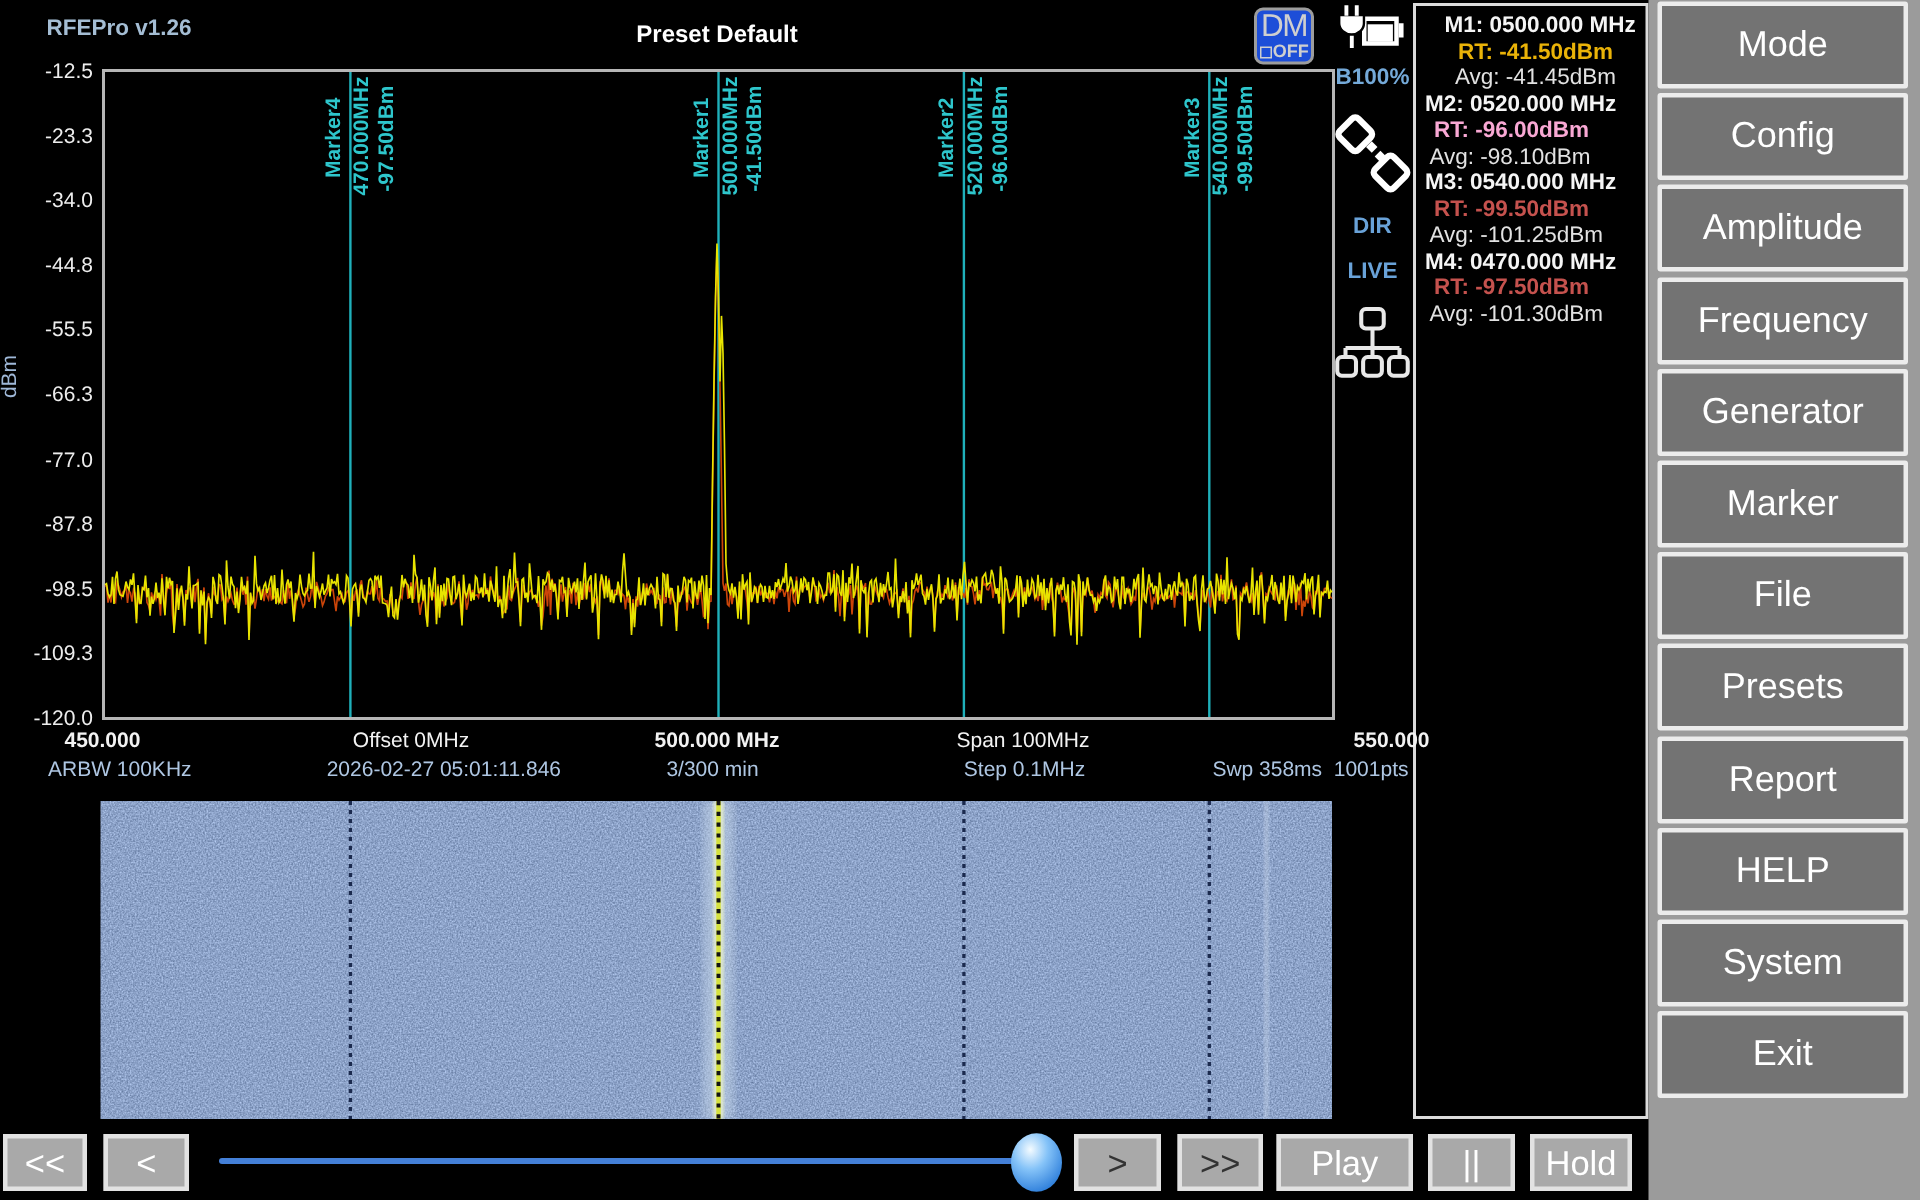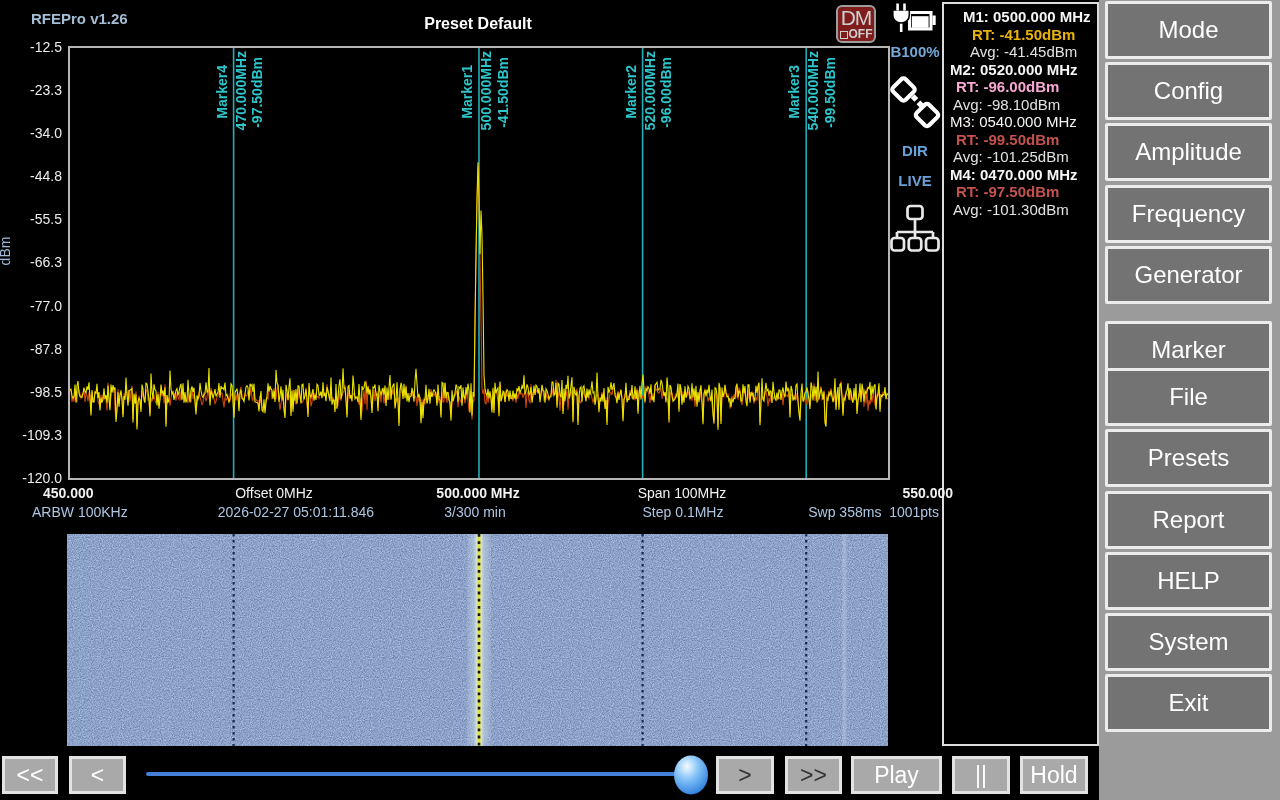--- a/index.html
+++ b/index.html
@@ -13,30 +13,30 @@
 .r1{position:absolute;top:486px;height:15px;line-height:15px;color:#f2f2f2;font-size:14px}
 .r2{position:absolute;top:505px;height:15px;line-height:15px;color:#aec6e2;font-size:14px}
 </style></head><body>
 
 <div class="abs" style="left:1099px;top:0;width:181px;height:800px;background:#9b9b9b"></div>
 <div class="btn" style="top:1px">Mode</div>
 <div class="btn" style="top:62px">Config</div>
 <div class="btn" style="top:123px">Amplitude</div>
 <div class="btn" style="top:185px">Frequency</div>
 <div class="btn" style="top:246px">Generator</div>
-<div class="btn" style="top:321px">Marker</div>
+<div class="btn" style="top:307px">Marker</div>
 <div class="btn" style="top:368px">File</div>
 <div class="btn" style="top:429px">Presets</div>
 <div class="btn" style="top:491px">Report</div>
 <div class="btn" style="top:552px">HELP</div>
 <div class="btn" style="top:613px">System</div>
 <div class="btn" style="top:674px">Exit</div>
 <div class="abs" style="left:31px;top:10px;font-size:15px;font-weight:bold;color:#a4bdd4">RFEPro v1.26</div>
 <div class="abs" style="left:378px;top:15px;width:200px;text-align:center;font-size:16px;font-weight:bold;color:#fff">Preset Default</div>
-<div class="abs" style="left:836px;top:5px;width:40px;height:38px;background:#7f1d1d;border:2px solid #9d9d9d;border-radius:6px;color:#cfcfcf;overflow:hidden">
+<div class="abs" style="left:836px;top:5px;width:40px;height:38px;background:#1d4ed8;border:2px solid #9d9d9d;border-radius:6px;color:#cfcfcf;overflow:hidden">
 <div style="text-align:center;font-size:21px;font-weight:normal;line-height:20px;margin-top:1px;letter-spacing:-1px">DM</div>
 <div style="display:flex;align-items:center;justify-content:center;font-size:12px;font-weight:bold;line-height:13px"><span style="display:inline-block;width:8px;height:8px;border:1.5px solid #cfcfcf;margin-right:1px"></span>OFF</div>
 </div>
 <svg class="abs" style="left:891px;top:2px" width="46" height="34" viewBox="0 0 46 34">
 <rect x="18.5" y="10.5" width="21.5" height="16.5" fill="none" stroke="#fff" stroke-width="3"></rect>
 <rect x="20.8" y="14.2" width="16.8" height="11.6" fill="#fff"></rect>
 <rect x="41.5" y="13.5" width="3.2" height="9.5" fill="#fff"></rect>
 <rect x="8.9" y="16" width="2.6" height="14" fill="#fff"></rect>
 <path d="M1.8 8 h16.5 v5.5 a8.2 7.5 0 0 1 -16.5 0 z" fill="#fff" stroke="#000" stroke-width="1.6"></path>
 <rect x="5.3" y="1.5" width="2.6" height="7" fill="#fff"></rect>
@@ -62,21 +62,21 @@
 <rect x="36" y="34" width="12.5" height="12.5" rx="3"></rect>
 </g>
   </svg>
 <div class="abs" style="left:942px;top:2px;width:157px;height:744px;background:#000;border:2px solid #dcdcdc;font-size:15px;line-height:17.5px;padding-top:4px">
     <div style="padding-left:19px;color:#f5f5f5;font-weight:bold">M1: 0500.000 MHz</div>
     <div style="padding-left:28px;color:#eab308;font-weight:bold">RT: -41.50dBm</div>
     <div style="padding-left:26px;color:#e2e2e2;font-weight:normal">Avg: -41.45dBm</div>
     <div style="padding-left:6px;color:#f5f5f5;font-weight:bold">M2: 0520.000 MHz</div>
     <div style="padding-left:12px;color:#f9a8d4;font-weight:bold">RT: -96.00dBm</div>
     <div style="padding-left:9px;color:#e2e2e2;font-weight:normal">Avg: -98.10dBm</div>
-    <div style="padding-left:6px;color:#f5f5f5;font-weight:normal">M3: 0540.000 MHz</div>
+    <div style="padding-left:6px;color:#f5f5f5;font-weight:bold">M3: 0540.000 MHz</div>
     <div style="padding-left:12px;color:#c5524e;font-weight:bold">RT: -99.50dBm</div>
     <div style="padding-left:9px;color:#e2e2e2;font-weight:normal">Avg: -101.25dBm</div>
     <div style="padding-left:6px;color:#f5f5f5;font-weight:bold">M4: 0470.000 MHz</div>
     <div style="padding-left:12px;color:#c5524e;font-weight:bold">RT: -97.50dBm</div>
     <div style="padding-left:9px;color:#e2e2e2;font-weight:normal">Avg: -101.30dBm</div>
   </div>
 <svg class="abs" style="left:68px;top:46px" width="822" height="434" viewBox="0 0 822 434">
 <rect x="1" y="1" width="820" height="432" fill="#000" stroke="#b6b6b6" stroke-width="2"></rect>
 <line x1="165.6" y1="2" x2="165.6" y2="432" stroke="#1fb0ba" stroke-width="1.6"></line>
     <line x1="411.0" y1="2" x2="411.0" y2="432" stroke="#1fb0ba" stroke-width="1.6"></line>

